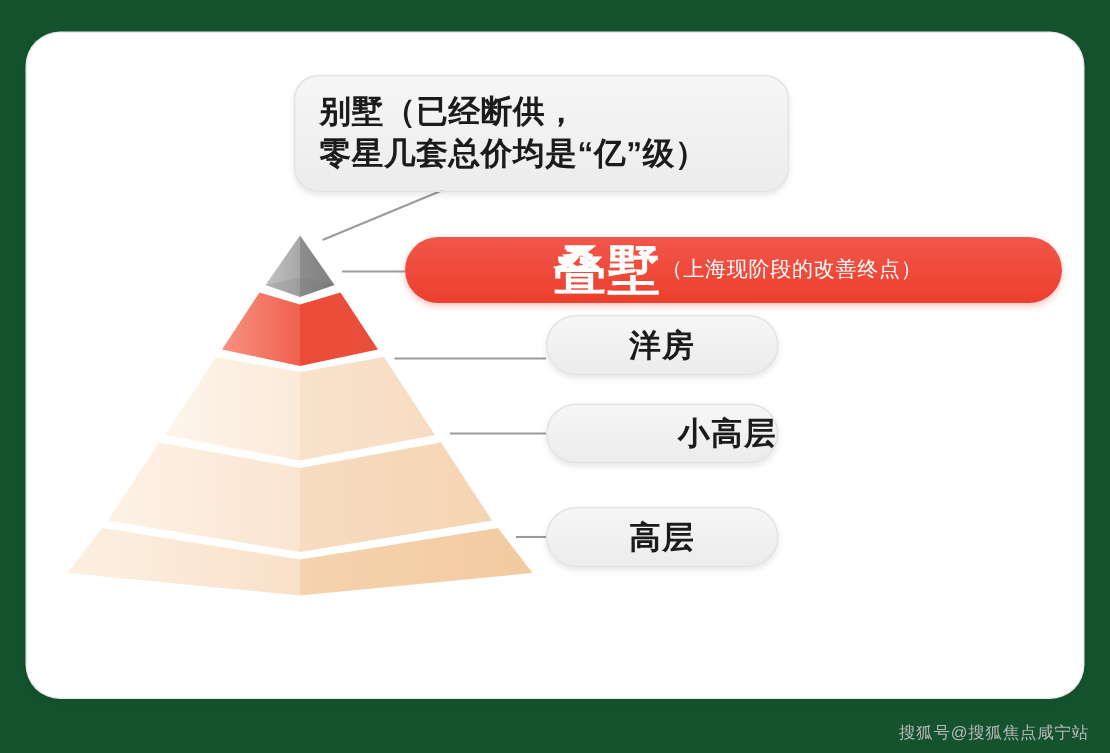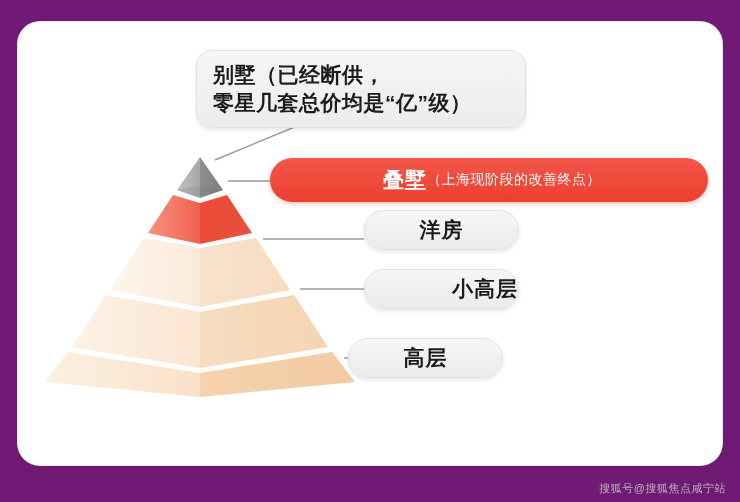--- a/index.html
+++ b/index.html
@@ -14,21 +14,21 @@
     overflow: hidden;
     font-family: "Liberation Sans", "DejaVu Sans", sans-serif;
     position: relative;
   }
 
   #stage {
     position: absolute;
     left: 0; top: 0;
     width: 740px;
     height: 502px;
-    background: #701a75;
+    background: #14532d;
   }
 
   
   .card {
     position: absolute;
     left: 18px;
     top: 22px;
     width: 704px;
     height: 443px;
     background: #ffffff;
@@ -87,41 +87,41 @@
   }
 
   .bubble-pill {
     height: 40px;
     border-radius: 20px;
     font-size: 21px;
     letter-spacing: 1px;
   }
   .bubble-yangfang   { left: 364px; top: 210px; width: 155px; }
   .bubble-xiaogaoceng{ left: 364px; top: 269px; width: 155px; justify-content: flex-end; }
-  .bubble-gaoceng    { left: 348px; top: 338px; width: 155px; align-items: center; }
+  .bubble-gaoceng    { left: 364px; top: 338px; width: 155px; align-items: center; }
 
   
   .pill-red {
     position: absolute;
     left: 270px;
     top: 158px;
     width: 438px;
     height: 44px;
     border-radius: 22px;
     background: linear-gradient(180deg, #f2564a 0%, #ec3f2d 100%);
     box-shadow: 0 2px 5px rgba(220,60,45,0.30);
     display: flex;
     align-items: center;
     justify-content: center;
     color: #ffffff;
     box-sizing: border-box;
     padding-left: 6px;
   }
   .pill-red .big {
-    font-size: 21px;
+    font-size: 35px;
     font-weight: bold;
     letter-spacing: 1px;
   }
   .pill-red .small {
     font-size: 14px;
     font-weight: normal;
     letter-spacing: 0.5px;
   }
 
   

